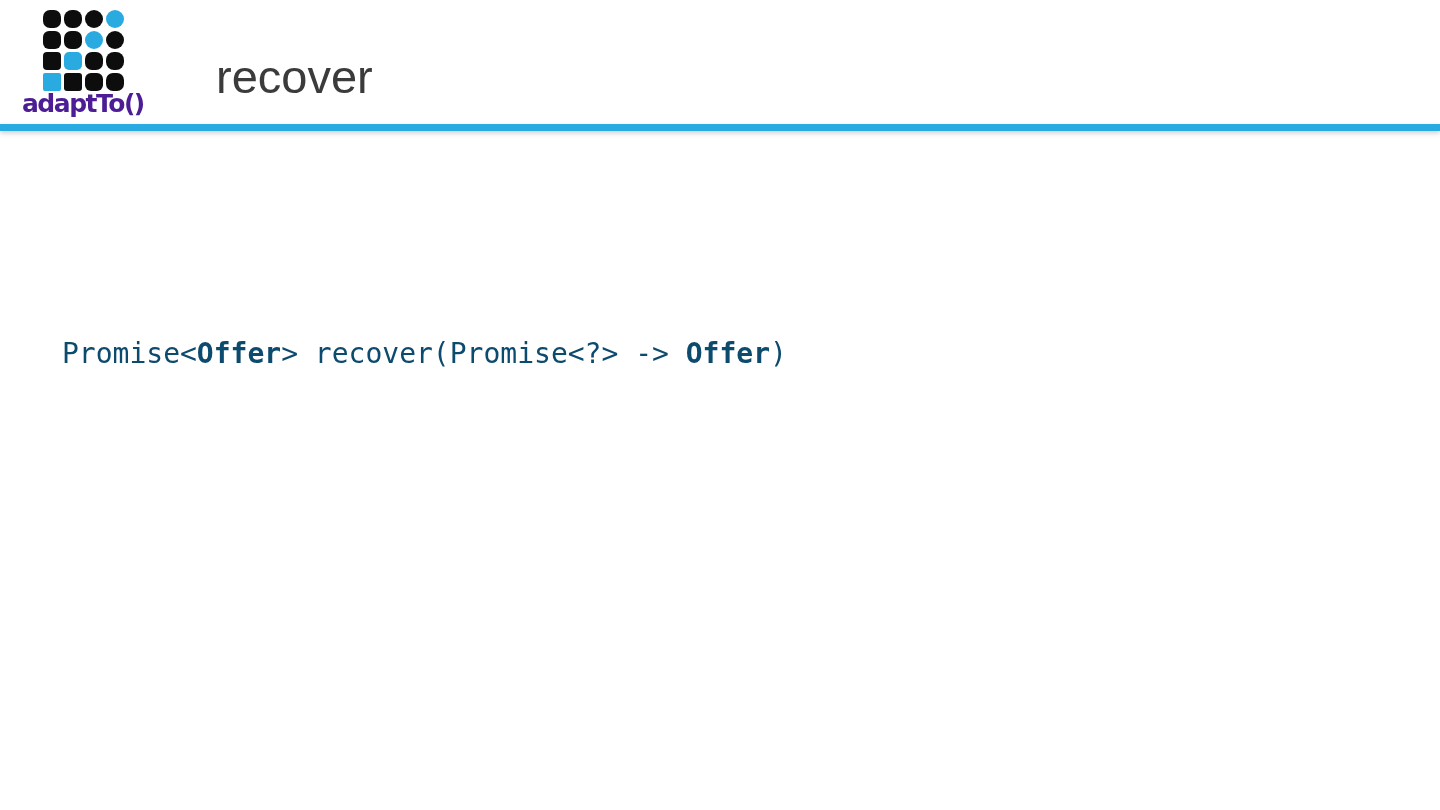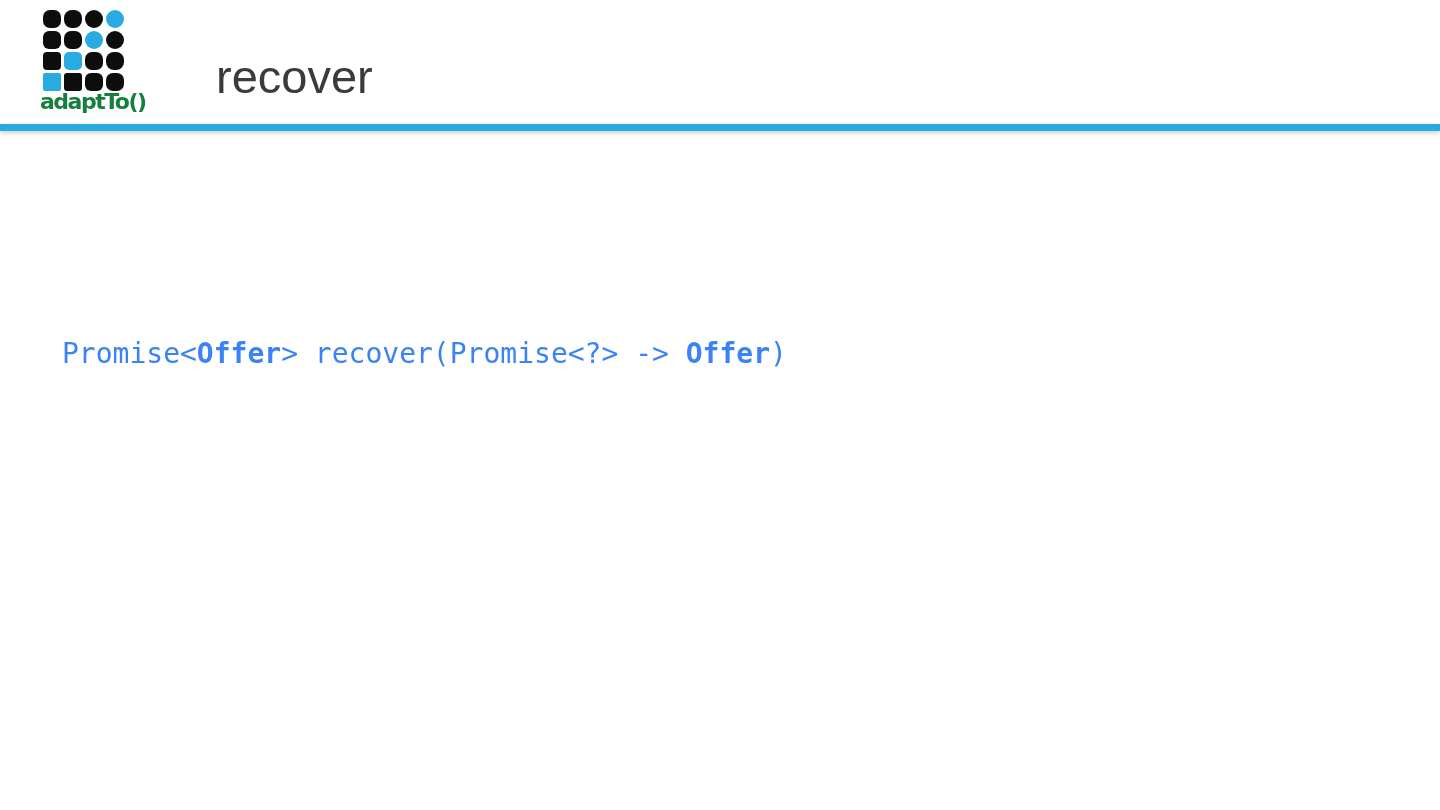--- a/index.html
+++ b/index.html
@@ -58,28 +58,28 @@
   .logo-cell:nth-child(10) { border-radius: 5px; }
   .logo-cell:nth-child(11) { border-radius: 7px; }
   .logo-cell:nth-child(12) { border-radius: 8px; }
   .logo-cell:nth-child(13) { border-radius: 2px; }
   .logo-cell:nth-child(14) { border-radius: 3px; }
   .logo-cell:nth-child(15) { border-radius: 6px; }
   .logo-cell:nth-child(16) { border-radius: 7px; }
 
   .logo-wordmark {
     position: absolute;
-    left: 40px;
+    left: 22px;
     top: 91px;
     font-family: "DejaVu Sans", "Liberation Sans", sans-serif;
     font-weight: bold;
-    font-size: 22px;
+    font-size: 25px;
     line-height: 1;
     letter-spacing: -1.5px;
-    color: #15803d;
+    color: #4c1d95;
     white-space: nowrap;
   }
 
   .slide-title {
     position: absolute;
     left: 210px;
     top: 47px;
     margin: 6px;
     font-family: "Liberation Sans", sans-serif;
     font-weight: 400;
@@ -101,21 +101,21 @@
   }
 
   
   .code-signature {
     position: absolute;
     left: 62px;
     top: 337px;
     font-family: "DejaVu Sans Mono", "Liberation Mono", monospace;
     font-size: 28px;
     line-height: 1.2;
-    color: #3b82f6;
+    color: #0c4a6e;
     white-space: pre;
   }
   .code-signature .bold { font-weight: bold; }
 </style>
 </head>
 <body>
 
 <div class="header">
 
   <div class="logo">

